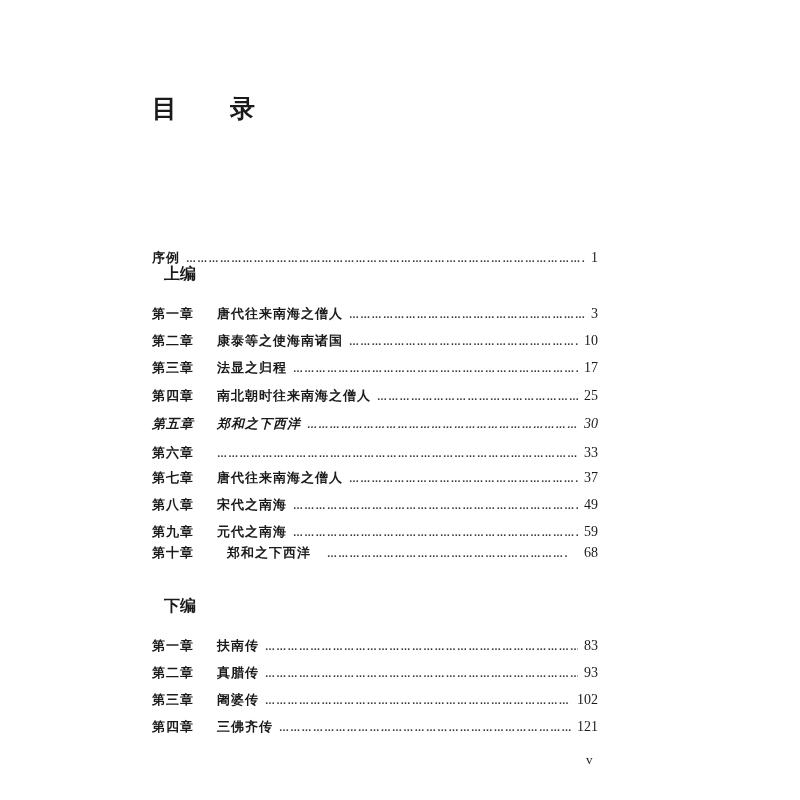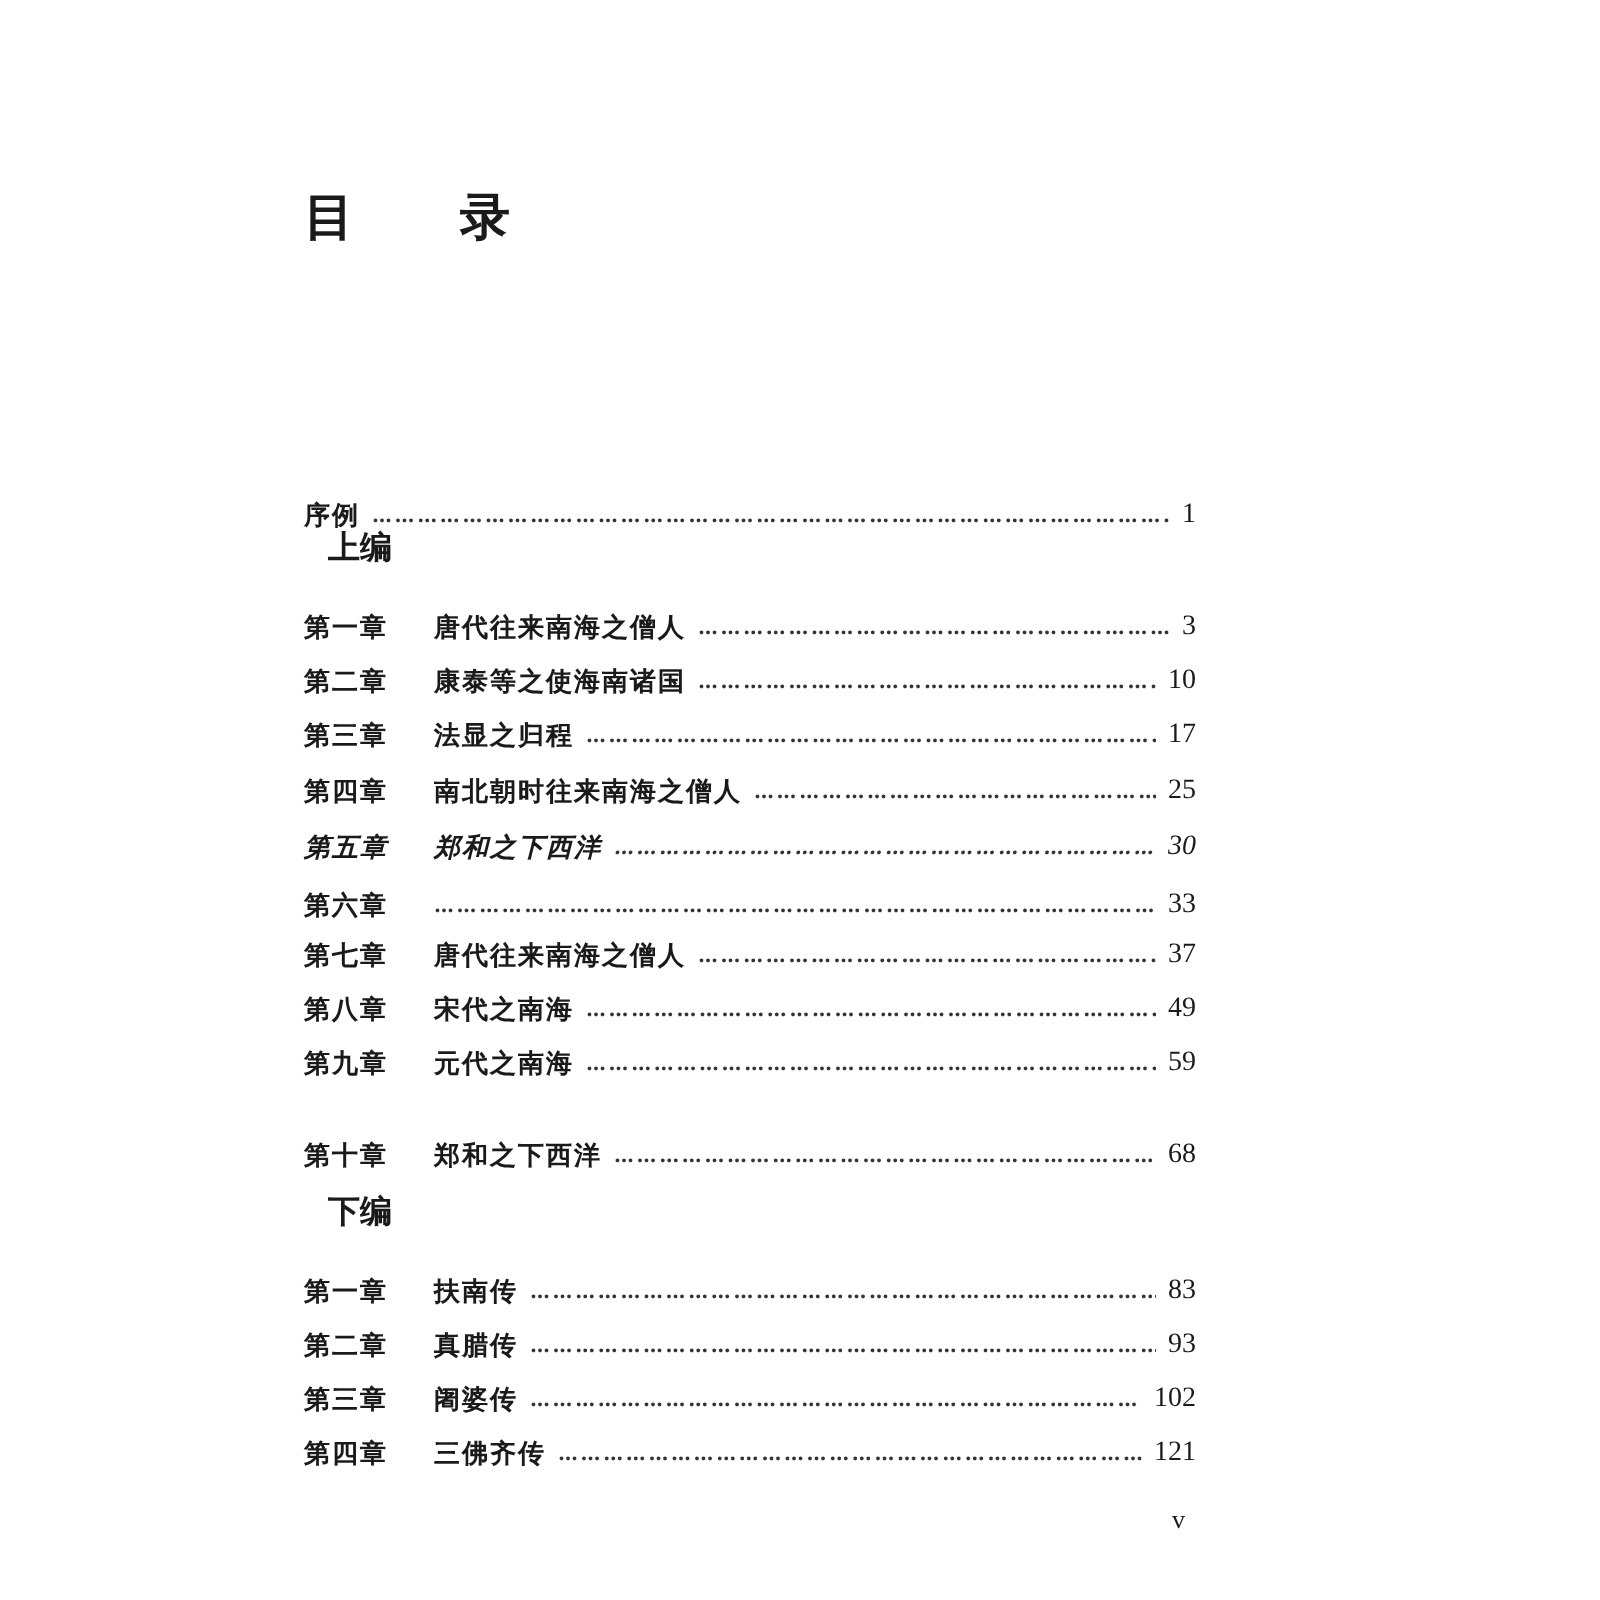--- a/index.html
+++ b/index.html
@@ -156,21 +156,21 @@
     <span class="title">宋代之南海</span>
     <span class="dots"></span>
     <span class="pg">49</span>
   </div>
   <div class="row" style="top:522px;">
     <span class="ch">第九章</span>
     <span class="title">元代之南海</span>
     <span class="dots"></span>
     <span class="pg">59</span>
   </div>
-  <div class="row" style="top:568px;">
+  <div class="row" style="top:543px;gap:10px;">
     <span class="ch">第十章</span>
     <span class="title">郑和之下西洋</span>
     <span class="dots"></span>
     <span class="pg">68</span>
   </div>
 
   <div class="section-head" style="top:596px;">下编</div>
 
   <div class="row" style="top:636px;">
     <span class="ch">第一章</span>

